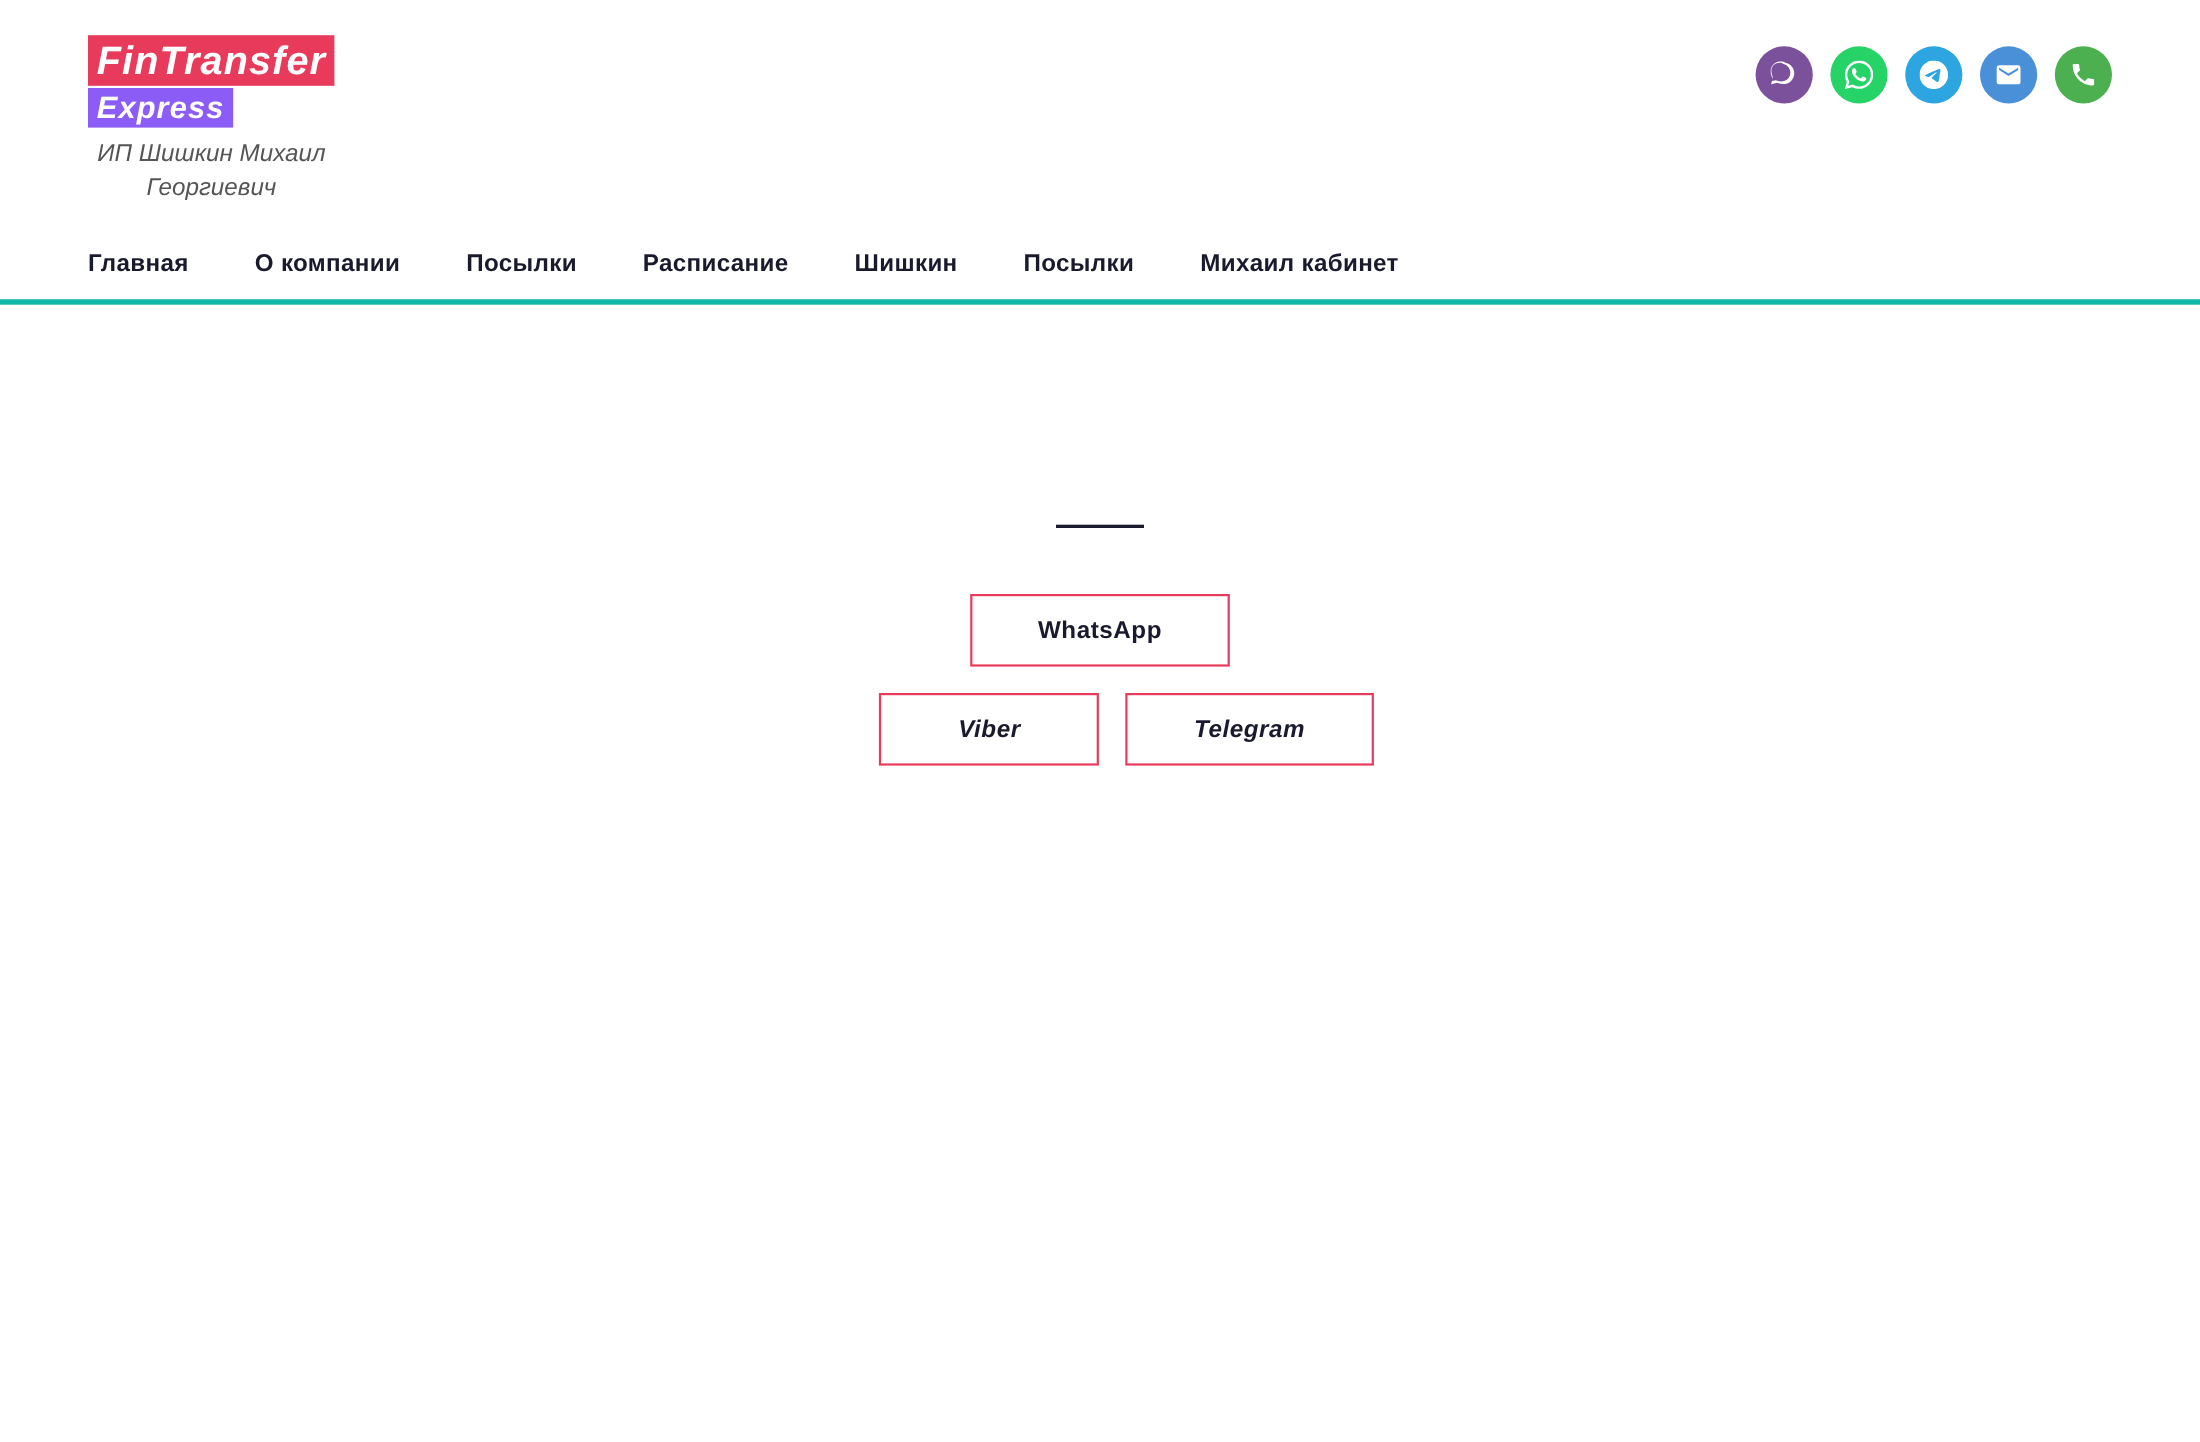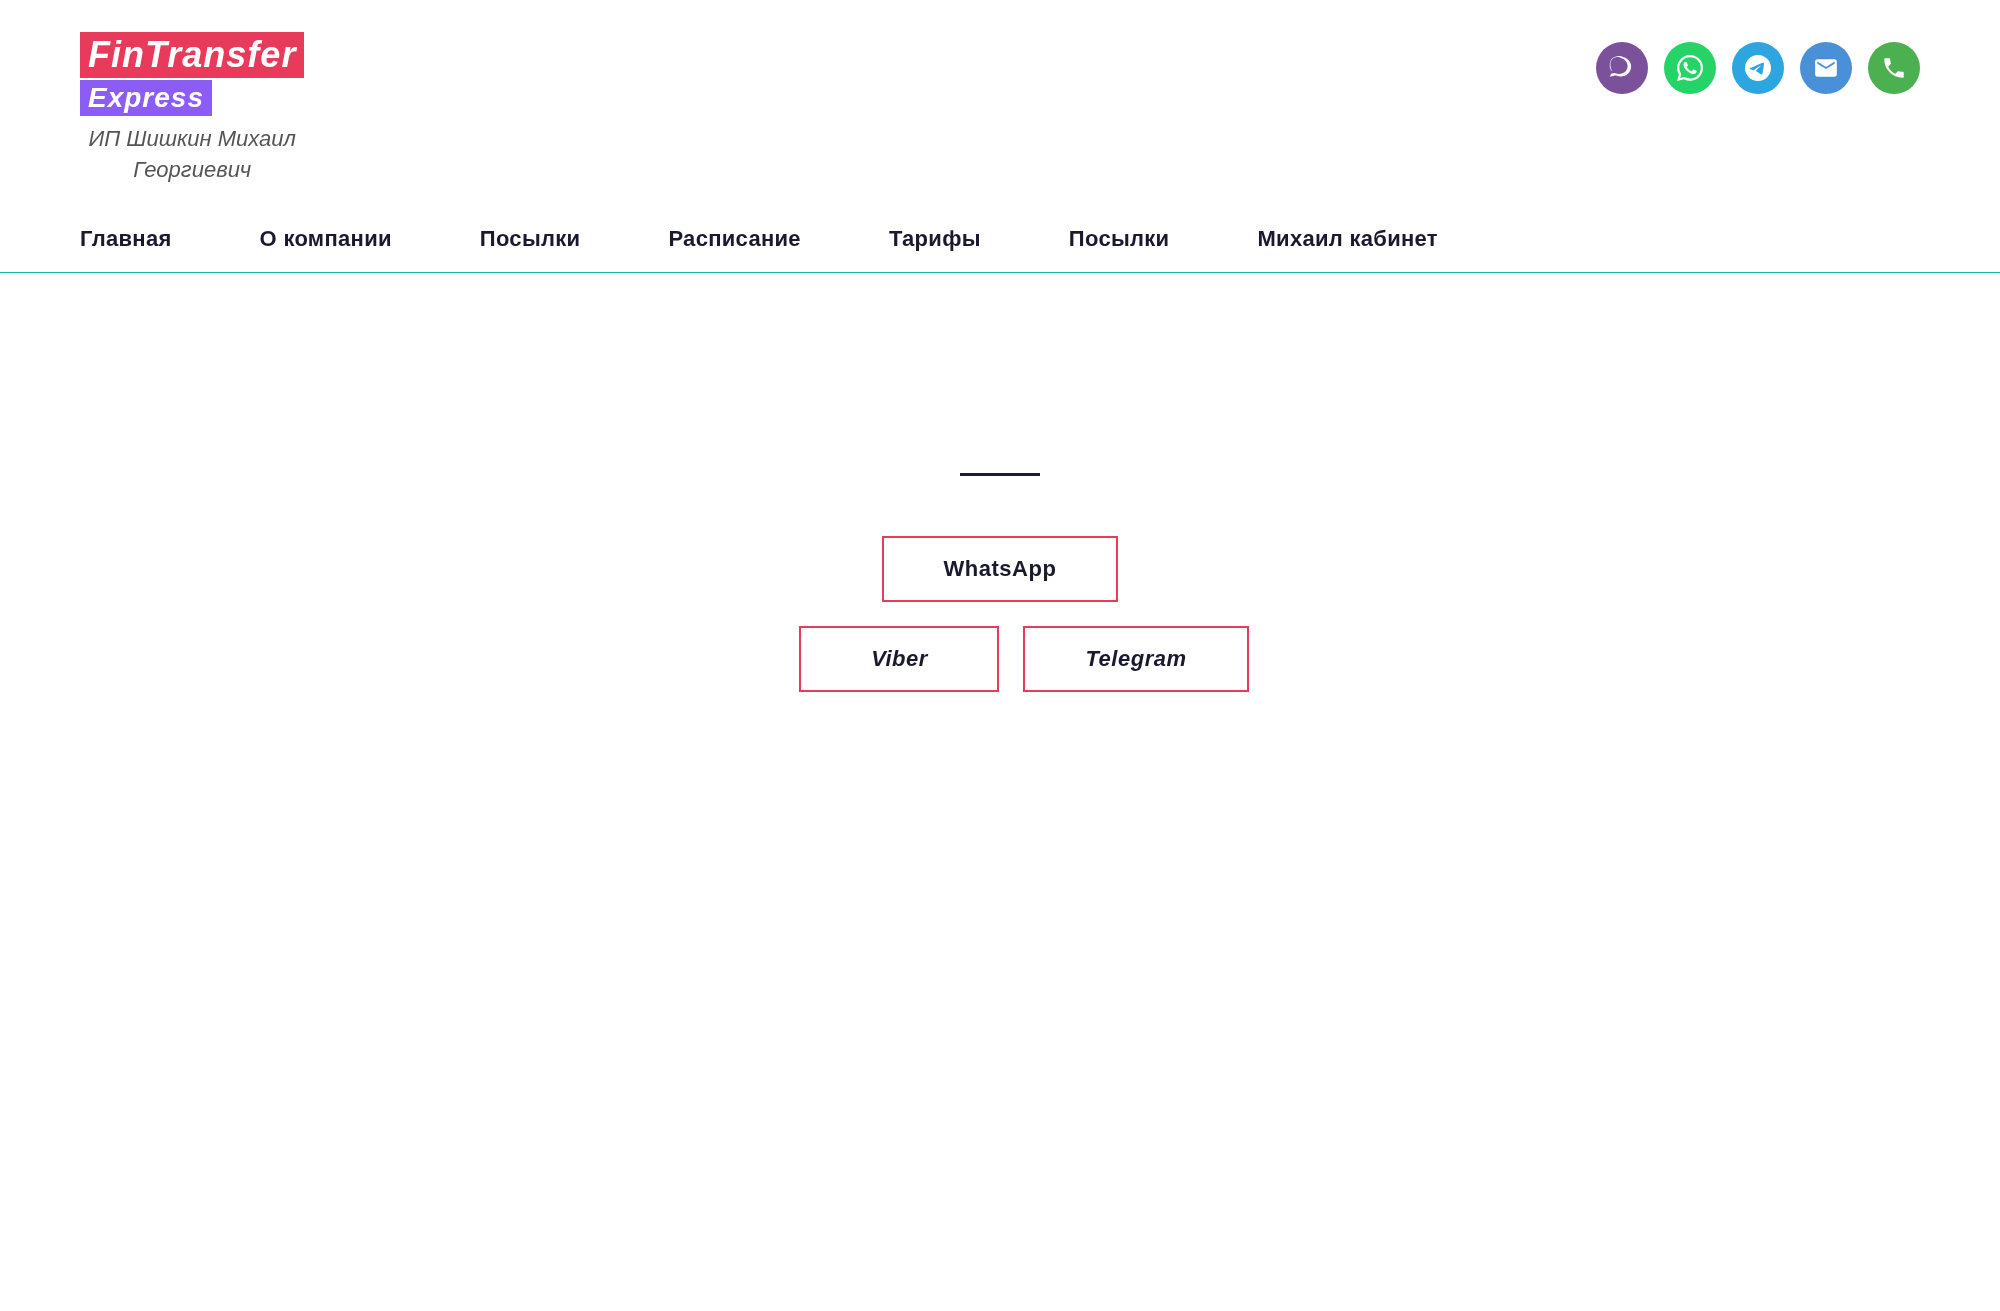--- a/index.html
+++ b/index.html
@@ -87,23 +87,23 @@
     .icon-circle svg {
       width: 26px;
       height: 26px;
       fill: #fff;
     }
 
     
     .nav {
       display: flex;
       align-items: center;
-      gap: 88px;
+      gap: 60px;
       padding: 40px 80px 20px 80px;
-      border-bottom: 1px solid #14b8a6;
+      border-bottom: 5px solid #14b8a6;
     }
 
     .nav-item {
       font-size: 22px;
       font-weight: 700;
       color: #1a1a2e;
       cursor: pointer;
       text-decoration: none;
       letter-spacing: 0.3px;
     }
@@ -217,21 +217,21 @@
     </div>
 
   </div>
 </div>
 
 <nav class="nav">
   <a class="nav-item">Главная</a>
   <a class="nav-item">О компании</a>
   <a class="nav-item">Посылки</a>
   <a class="nav-item">Расписание</a>
-  <a class="nav-item">Тарифы</a>
+  <a class="nav-item">Шишкин</a>
   <a class="nav-item">Посылки</a>
   <a class="nav-item">Михаил кабинет</a>
 </nav>
 
 <section class="hero">
 
   <div class="hero-divider"></div>
 
   <div class="hero-buttons">
     <div>

